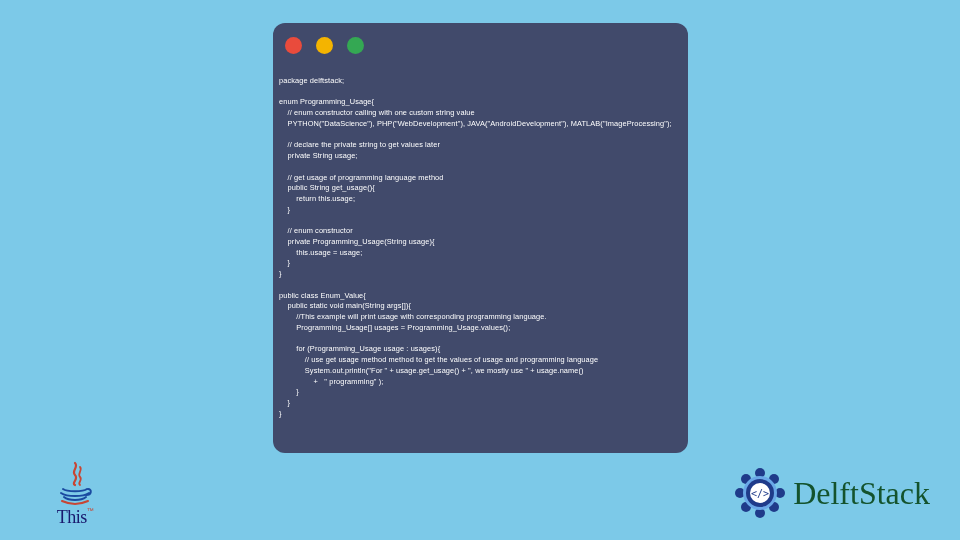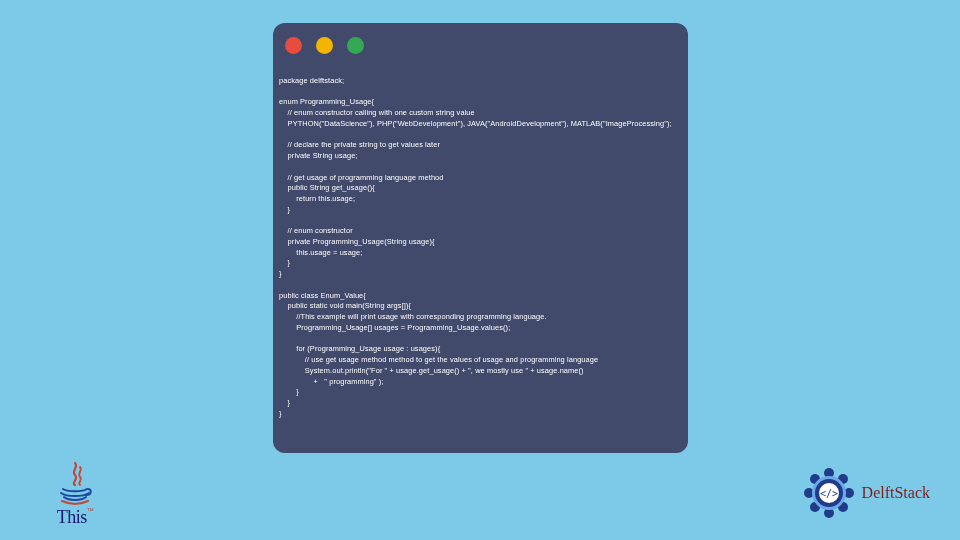--- a/index.html
+++ b/index.html
@@ -72,22 +72,22 @@
   .delft-logo {
     position: absolute;
     right: 30px;
     bottom: 20px;
     display: flex;
     align-items: center;
     gap: 6px;
   }
   .delft-word {
     font-family: Georgia, "Times New Roman", serif;
-    font-size: 16px;
-    color: #7f1d1d;
+    font-size: 32px;
+    color: #14532d;
     font-weight: 500;
   }
 </style>
 </head>
 <body>
 
 <div class="code-window">
   <div class="traffic-lights">
     <div class="tl tl-red"></div>
     <div class="tl tl-yellow"></div>

